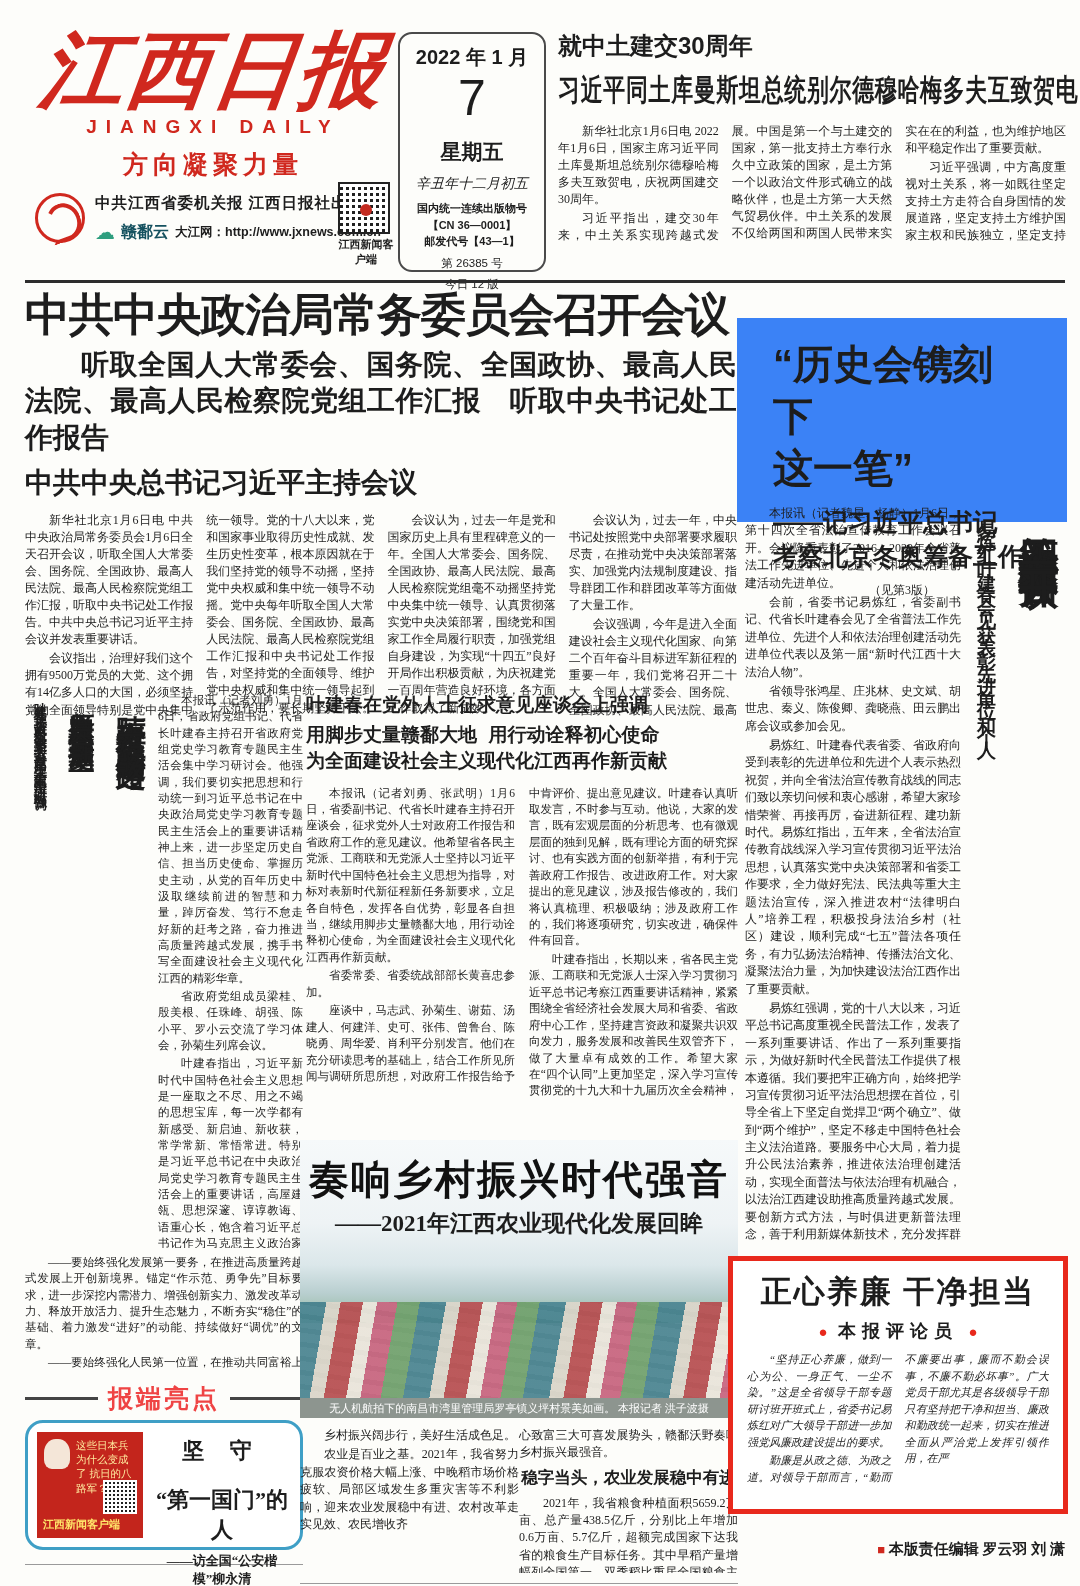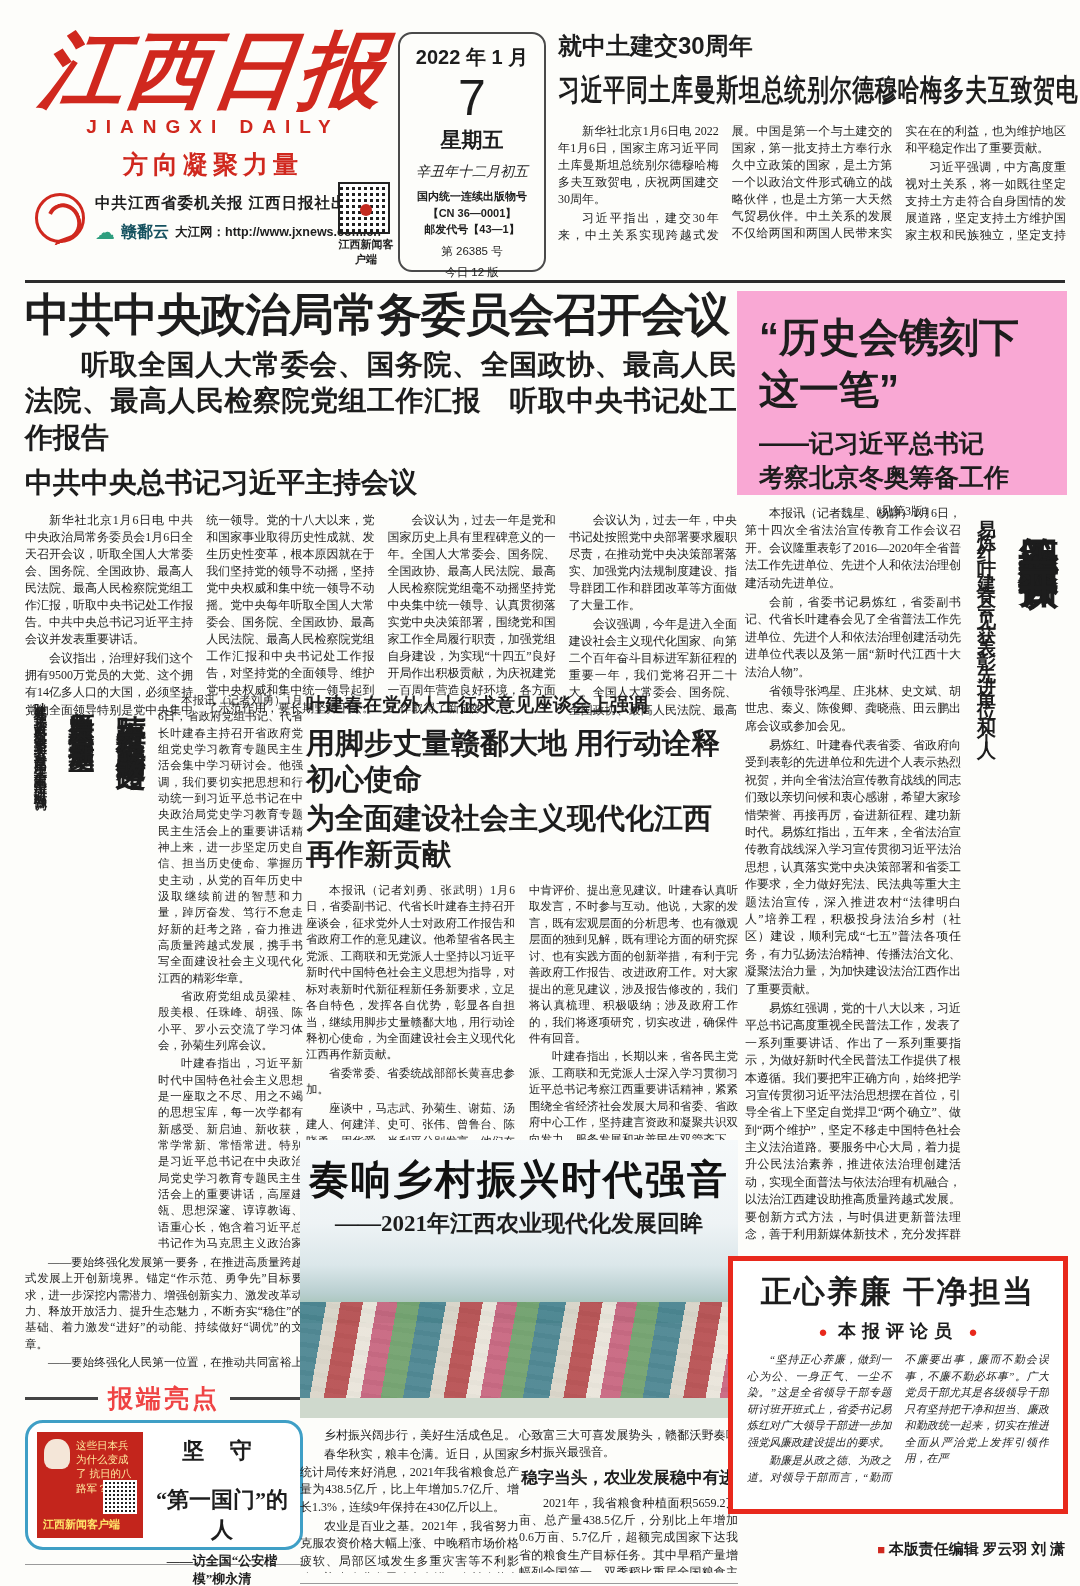--- a/index.html
+++ b/index.html
@@ -38,41 +38,41 @@
   .qr::after { content:""; position:absolute; left:20px; top:20px; width:12px; height:12px; background:#c32a20; border-radius:50%; }
   .qr-cap { font-size: 11px; font-weight: 700; text-align: center; margin-top: 3px; }
 
   
   .datebox {
     border: 2px solid #4a4a4a; border-radius: 14px; text-align: center; padding-top: 10px;
     font-family: "Liberation Sans", sans-serif;
   }
   .db-ym { font-size: 20px; font-weight: 700; }
   .db-day { font-size: 50px; line-height: 1.1; }
-  .db-week { font-size: 21px; font-weight: 700; }
+  .db-week { font-size: 21px; font-weight: 700; margin-top: 12px; }
   .db-lunar { font-family: "Liberation Serif", serif; font-style: italic; font-size: 14px; margin-top: 9px; }
   .db-sm { font-size: 11px; font-weight: 700; margin-top: 7px; line-height: 1.5; }
   .db-xs { font-size: 11.5px; margin-top: 6px; }
 
   
   .ts-kicker { font-size: 24px; font-weight: 900; }
   .ts-head { font-size: 30px; font-weight: 900; white-space: nowrap; transform: scaleX(0.73); transform-origin: left; margin-top: 8px; letter-spacing: 1px; }
   .ts-body { margin-top: 12px; column-count: 3; column-gap: 13px; font-size: 12px; line-height: 1.42; height: 124px; overflow: hidden; }
 
   .rule-dark { border-top: 3px solid #2d2d2d; }
   .rule-gray { border-top: 1.5px solid #9a9a9a; }
 
   
   .pb-head { font-size: 45px; font-weight: 900; letter-spacing: -1px; white-space: nowrap; line-height: 1; }
   .pb-deck { font-size: 28px; font-weight: 900; line-height: 1.3; margin-top: 10px; text-indent: 2em; text-align: justify; }
   .pb-deck2 { font-size: 28px; font-weight: 900; margin-top: 8px; font-family: "Liberation Sans", sans-serif; }
   .pb-body { margin-top: 10px; column-count: 4; column-gap: 13px; font-size: 12px; line-height: 1.42; height: 212px; overflow: hidden; }
 
   
-  .histbox { background: #f9a8d4; padding: 20px 22px 10px; }
+  .histbox { background: #3b82f6; padding: 20px 36px 10px; margin-top: 27px; }
   .hb-t { font-size: 40px; font-weight: 900; line-height: 1.3; }
   .hb-s { font-size: 25px; font-weight: 700; margin-top: 12px; line-height: 1.35; }
   .hb-note { font-size: 12px; text-align: center; margin-top: 8px; }
 
   
   .law { display: flex; gap: 9px; }
   .law-body { width: 236px; font-size: 12px; line-height: 1.45; overflow: hidden; }
   .law-vsub { writing-mode: vertical-rl; font-size: 19px; font-weight: 700; letter-spacing: 13px; width: 32px; }
   .law-vhead { writing-mode: vertical-rl; font-size: 40px; font-weight: 900; letter-spacing: 2px; width: 64px; }
 
@@ -99,21 +99,21 @@
   .hl-story { flex: 1; text-align: center; padding-top: 4px; }
   .hl-s1 { font-size: 22px; font-weight: 900; letter-spacing: 10px; }
   .hl-s2 { font-size: 22px; font-weight: 900; margin-top: 19px; }
   .hl-s3 { font-size: 13px; font-weight: 700; margin-top: 7px; }
   .hl-pager { font-size: 12.5px; font-weight: 700; margin-top: 8px; color: #222; }
   .hl-pager .arr { color: #2e86b5; }
   .hl-pager .dots { color: #8fbcd4; letter-spacing: 2px; }
 
   
   .f-kicker { font-size: 19px; font-weight: 900; }
-  .f-head { font-size: 29px; font-weight: 900; line-height: 1.25; margin-top: 7px; font-family: Liberation Sans, sans-serif; }
+  .f-head { font-size: 19px; font-weight: 900; line-height: 1.25; margin-top: 7px; font-family: Liberation Mono, monospace; }
   .f-body { margin-top: 10px; column-count: 2; column-gap: 14px; font-size: 11.5px; line-height: 1.43; height: 316px; overflow: hidden; }
 
   
   .r-figure { position: relative; height: 278px; overflow: hidden;
     background:
       linear-gradient(180deg, #f6f9fa 0%, #eef3f5 30%, #dbe7ea 45%, #b9cfd0 55%, #9fbfae 62%, #8fb39b 66%, transparent 66%),
       linear-gradient(180deg, transparent 60%, #cfd9cd 60%);
   }
   .r-village { position: absolute; left: 0; right: 0; bottom: 20px; height: 96px;
     background:
@@ -282,25 +282,25 @@
         <p>座谈中，马志武、孙菊生、谢茹、汤建人、何建洋、史可、张伟、曾鲁台、陈晓勇、周华爱、肖利平分别发言。他们在充分研读思考的基础上，结合工作所见所闻与调研所思所想，对政府工作报告给予中肯评价、提出意见建议。叶建春认真听取发言，不时参与互动。他说，大家的发言，既有宏观层面的分析思考、也有微观层面的独到见解，既有理论方面的研究探讨、也有实践方面的创新举措，有利于完善政府工作报告、改进政府工作。对大家提出的意见建议，涉及报告修改的，我们将认真梳理、积极吸纳；涉及政府工作的，我们将逐项研究，切实改进，确保件件有回音。</p>
         <p>叶建春指出，长期以来，省各民主党派、工商联和无党派人士深入学习贯彻习近平总书记考察江西重要讲话精神，紧紧围绕全省经济社会发展大局和省委、省政府中心工作，坚持建言资政和凝聚共识双向发力，服务发展和改善民生双管齐下，做了大量卓有成效的工作。希望大家在“四个认同”上更加坚定，深入学习宣传贯彻党的十九大和十九届历次全会精神，深刻领会“两个确立”的决定性意义，始终保持同中国共产党同心同德、团结奋斗的政治本色，切实筑牢团结合作的思想政治基础。在资政建言上更加积极，紧紧围绕全省中心工作定准主题、选准课题、找准难题、精准破题，确保参政参在要点上、建言建在重点上、监督监在热点上。在推动发展上更加坚决，发挥联系广泛的人脉优势和资源优势，紧扣“2+6+N”产业高质量跨越式发展，用好各类招商引资、聚才引智平台，吸引更多客商和人才来赣投资、创新创业。在为民服务上更加务实，协助党委、政府做好团结群众、联系群众、服务群众的工作，针对群众急难愁盼问题，多做排忧解难、释疑解惑、化解矛盾等工作，助推共同富裕，促进社会和谐稳定。</p>
       </div>
   </div>
 
   <div class="abs" style="left:300px; top:1140px; width:438px;">
     <div class="r-figure">
       <div class="r-village"></div>
       <div class="r-head sans">奏响乡村振兴时代强音</div>
       <div class="r-sub">——2021年江西农业现代化发展回眸</div>
+      <div class="r-cap">无人机航拍下的南昌市湾里管理局罗亭镇义坪村景美如画。 本报记者 洪子波摄</div>
     </div>
     <div class="r-cols">
       <div class="r-col">
           <p>乡村振兴阔步行，美好生活成色足。</p>
-          <p>春华秋实，粮丰仓满。近日，从国家统计局传来好消息，2021年我省粮食总产量为438.5亿斤，比上年增加5.7亿斤、增长1.3%，连续9年保持在430亿斤以上。</p>
           <p>农业是百业之基。2021年，我省努力克服农资价格大幅上涨、中晚稻市场价格疲软、局部区域发生多重灾害等不利影响，迎来农业发展稳中有进、农村改革走实见效、农民增收齐</p>
         </div>
       <div class="r-col">
         <p style="text-indent:0;">心致富三大可喜发展势头，赣鄱沃野奏响乡村振兴最强音。</p>
         <div class="r-subhead">稳字当头，农业发展稳中有进</div>
         <div>
             <p>2021年，我省粮食种植面积5659.2万亩、总产量438.5亿斤，分别比上年增加0.6万亩、5.7亿斤，超额完成国家下达我省的粮食生产目标任务。其中早稻产量增幅列全国第一，双季稻比重居全国粮食主产省第一，（下转第2版）</p>
           </div>
       </div>
     </div>

